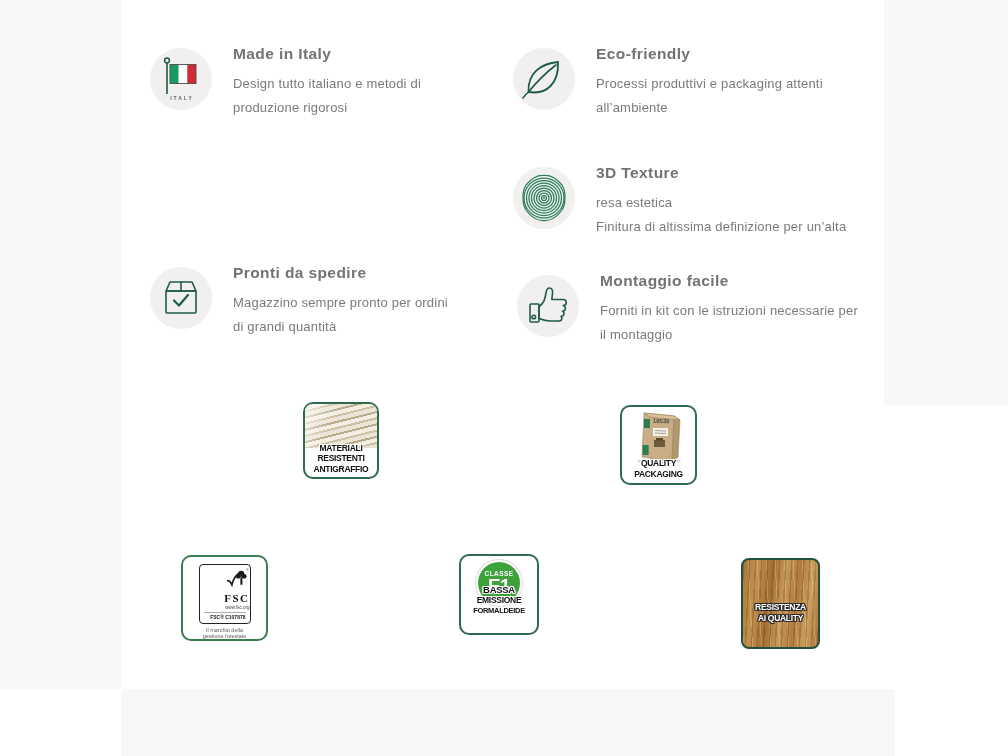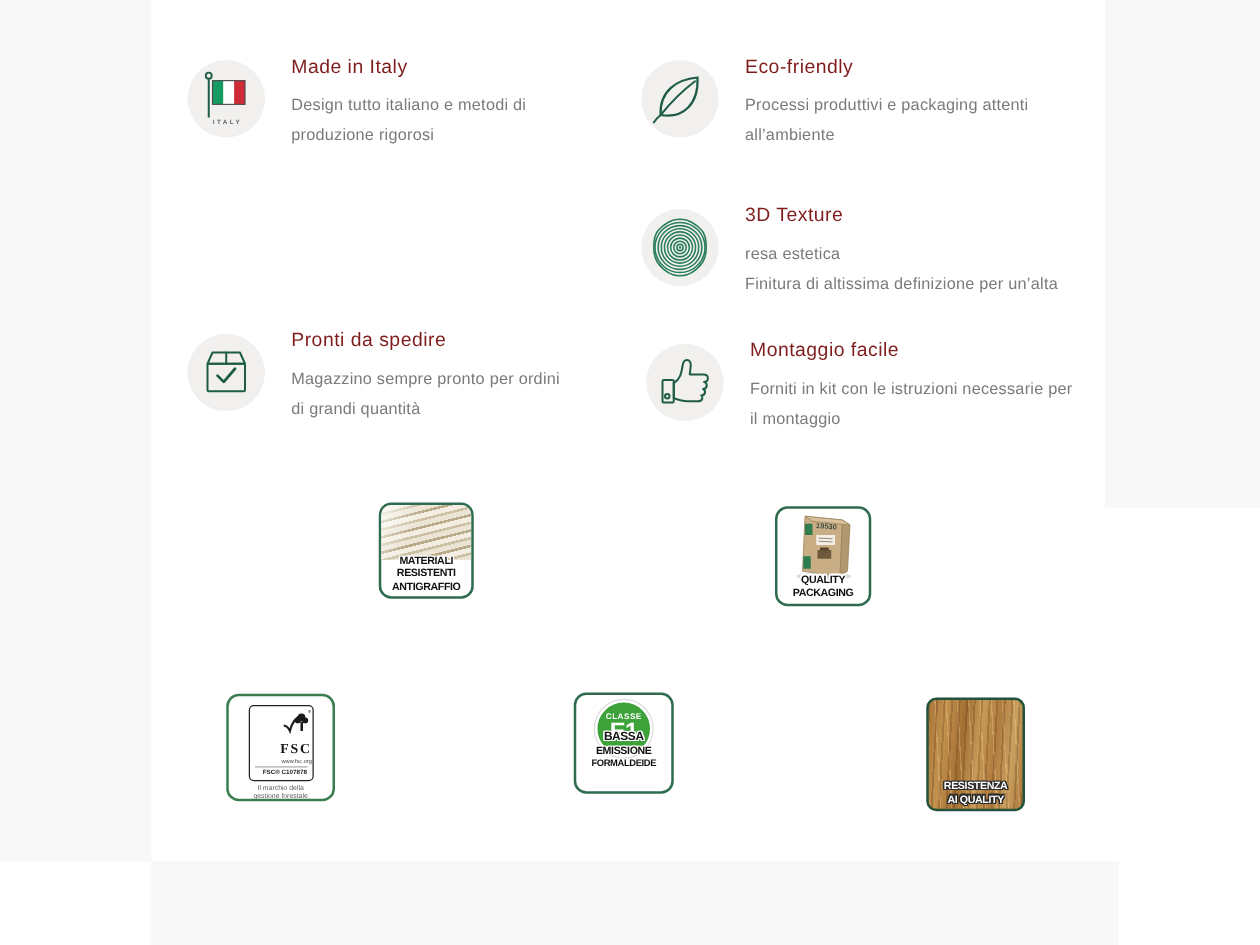--- a/index.html
+++ b/index.html
@@ -9,21 +9,21 @@
   .gray-margin { position:absolute; background:#f8f8f8; }
   #gray-left   { left:0; top:0; width:121px; height:689px; }
   #gray-right  { left:884px; top:0; width:124px; height:406px; }
   #gray-bottom { left:121px; top:689px; width:774px; height:67px; }
 
   
   .feature { position:absolute; display:flex; }
   .icon-circle { width:62px; height:62px; border-radius:50%; background:#f1f0ee;
                  display:flex; align-items:center; justify-content:center; margin-top:4px; flex:0 0 62px; }
   .feature-text { margin-left:21px; padding-top:0; }
-  .feature-title { font-size:15.5px; font-weight:normal; color:#7f1d1d; letter-spacing:.4px;
+  .feature-title { font-size:15.5px; font-weight:bold; color:#737373; letter-spacing:.4px;
                    line-height:20px; margin-bottom:8px; white-space:nowrap; }
   .desc-line { font-size:13px; color:#7a7a7a; line-height:23.5px; white-space:nowrap; letter-spacing:.2px; }
 
   
   .badge { position:absolute; background:#fff; border:2px solid #2e6b4f; border-radius:10px; overflow:hidden; }
   .stamp-text { position:absolute; left:0; right:0; bottom:3px; text-align:center; font-weight:bold; color:#111; }
   .stamp-text div { font-size:8.5px; line-height:10.5px; letter-spacing:-0.3px;
       text-shadow:-1px -1px 0 #fff,1px -1px 0 #fff,-1px 1px 0 #fff,1px 1px 0 #fff,0 -1px 0 #fff,0 1px 0 #fff,-1px 0 0 #fff,1px 0 0 #fff; }
   .stamp-text.light { color:#fff; }
   .stamp-text.light div {
@@ -220,19 +220,19 @@
       <div class="e1-val">E1</div>
     </div>
     <div class="stamp-text" style="bottom:17px;">
       <div>BASSA</div>
       <div>EMISSIONE</div>
       <div>FORMALDEIDE</div>
     </div>
   </div>
 
   <div class="badge wood" id="badge-solvent" style="left:741px; top:558px; width:79px; height:91px; border-color:#23523b; border-radius:8px;">
-    <div class="stamp-text light" style="bottom:3px;text-align:center;">
+    <div class="stamp-text light" style="bottom:24px;text-align:center;">
       <div>RESISTENZA</div>
       <div>AI QUALITY</div>
     </div>
   </div>
 
 </div>
 
 </body></html>

